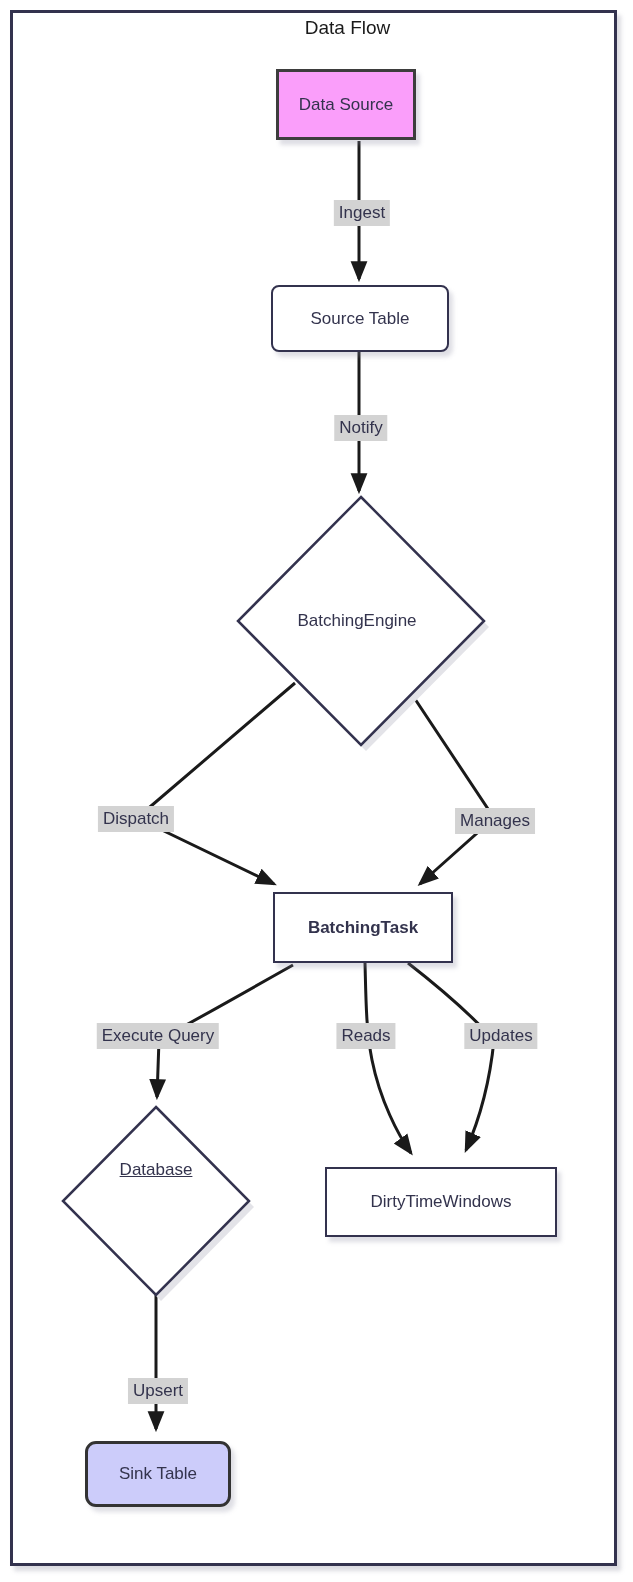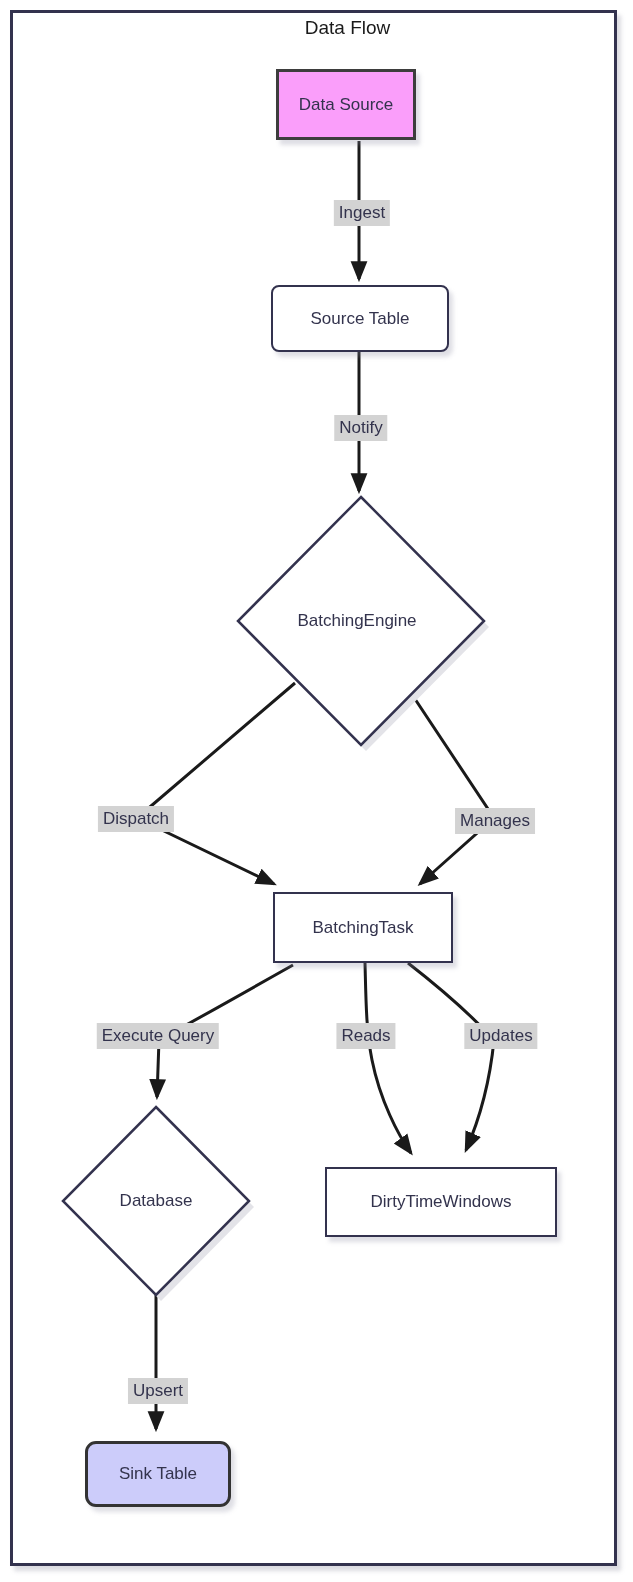--- a/index.html
+++ b/index.html
@@ -87,34 +87,34 @@
   </svg>
 
   <div class="node pink" style="left:276px;top:69px;width:140px;height:71px;">
     <span>Data Source</span>
   </div>
 
   <div class="node rounded" style="left:271px;top:285px;width:178px;height:67px;">
     <span>Source Table</span>
   </div>
 
-  <div class="node" style="left:273px;top:892px;width:180px;height:71px;">
+  <div class="node" style="left:273px;top:892px;width:180px;height:71px;font-weight:bold;">
     <span>BatchingTask</span>
   </div>
 
   <div class="node" style="left:325px;top:1167px;width:232px;height:70px;text-align:right;">
     <span>DirtyTimeWindows</span>
   </div>
 
   <div class="node lavender" style="left:85px;top:1441px;width:146px;height:66px;">
     <span>Sink Table</span>
   </div>
 
   <div class="diamond-label" style="left:241px;top:611px;width:232px;">BatchingEngine</div>
-  <div class="diamond-label" style="left:76px;top:1191px;width:160px;">Database</div>
+  <div class="diamond-label" style="left:76px;top:1160px;width:160px;text-decoration:underline;">Database</div>
 
   <div class="edge-label" style="left:362px;top:213px;">Ingest</div>
   <div class="edge-label" style="left:361px;top:428px;">Notify</div>
   <div class="edge-label" style="left:136px;top:819px;">Dispatch</div>
   <div class="edge-label" style="left:495px;top:821px;">Manages</div>
   <div class="edge-label" style="left:158px;top:1036px;">Execute Query</div>
   <div class="edge-label" style="left:366px;top:1036px;">Reads</div>
   <div class="edge-label" style="left:501px;top:1036px;">Updates</div>
   <div class="edge-label" style="left:158px;top:1367px;margin-top:24px;">Upsert</div>
 

